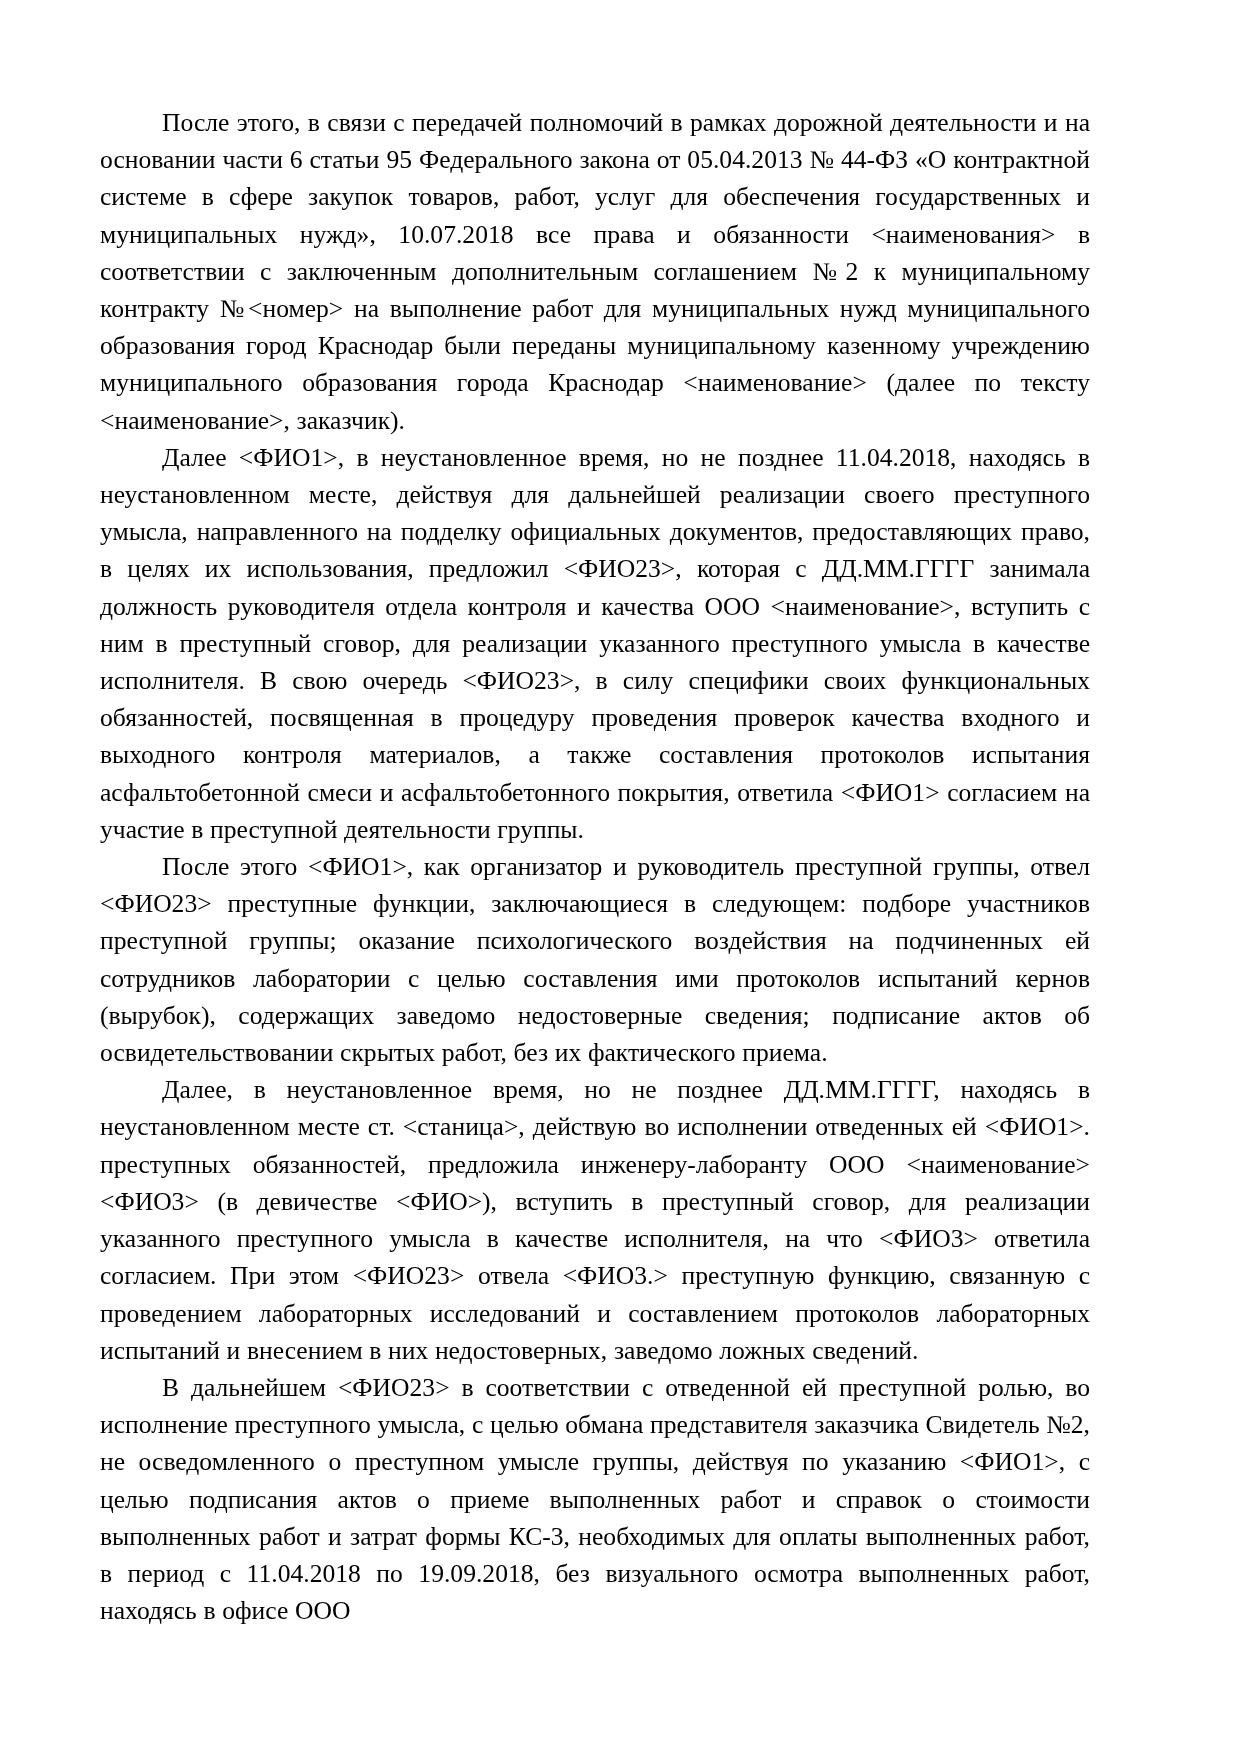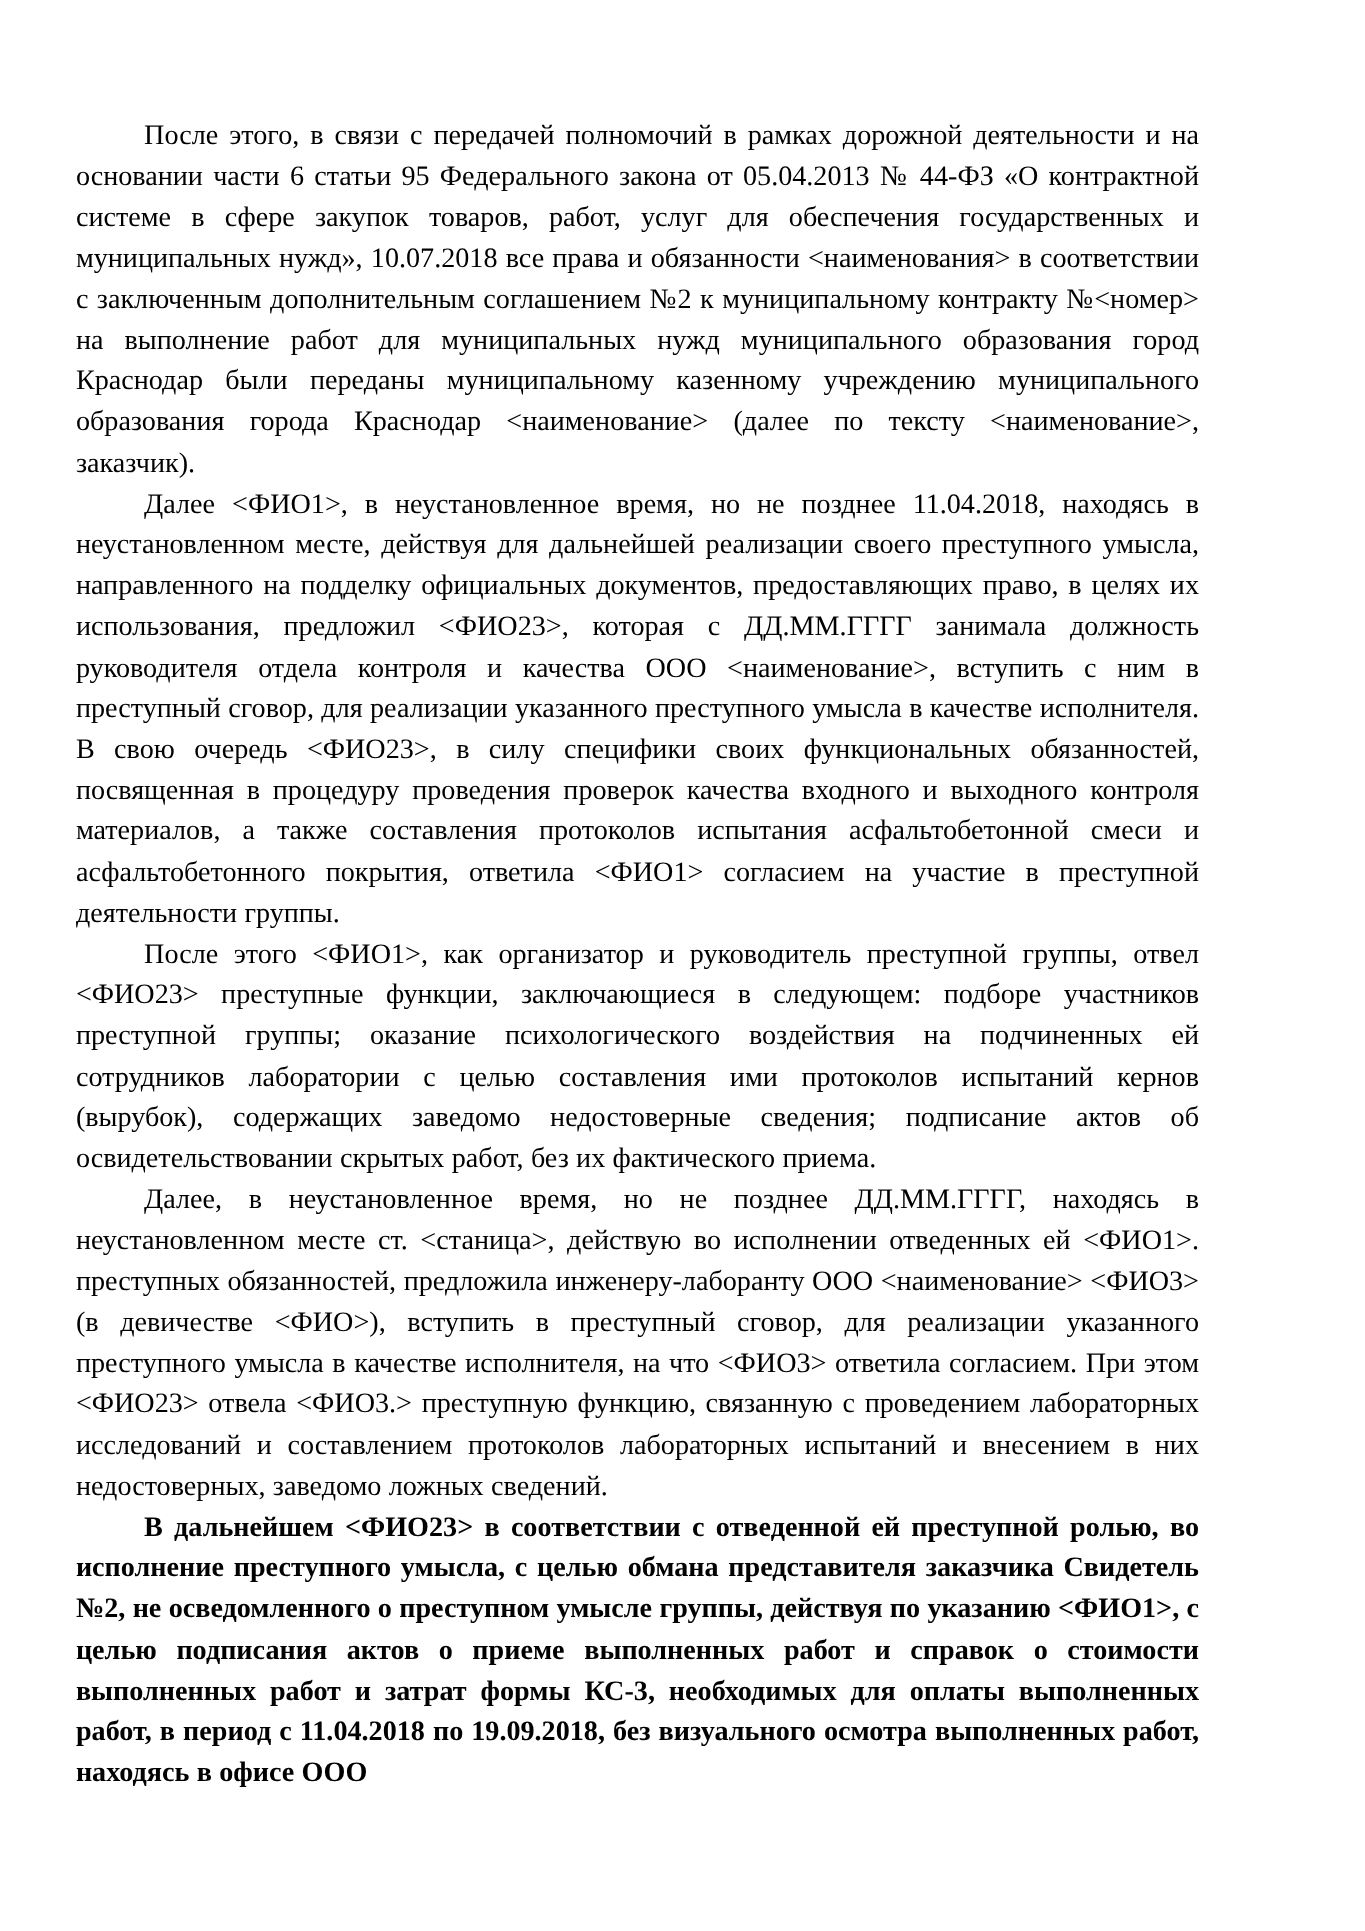--- a/index.html
+++ b/index.html
@@ -13,39 +13,38 @@
     font-family: "Liberation Serif", "DejaVu Serif", serif;
     color: #000000;
     -webkit-font-smoothing: antialiased;
   }
   .page {
     position: relative;
     box-sizing: border-box;
     width: 1241px;
     height: 1545px;
     background: #ffffff;
-    padding: 104px 151px 0 69px;
+    padding: 104px 151px 0 100px;
   }
   .doc-body {
     font-size: 25.6px;
     line-height: 37.2px;
     text-align: justify;
     text-justify: inter-word;
     hyphens: none;
     word-spacing: 0.01em;
   }
   .doc-paragraph {
     margin: 0;
     padding: 0;
     text-indent: 62px;
     text-align: justify;
   }
   .doc-paragraph:last-child {
     text-align: justify;
-    font-weight: bold;
   }
 </style>
 </head>
 <body>
 
 <div class="page">
   <div class="doc-body">
     <p class="doc-paragraph">После этого, в связи с передачей полномочий в рамках дорожной деятельности и на основании части 6 статьи 95 Федерального закона от 05.04.2013 № 44-ФЗ «О контрактной системе в сфере закупок товаров, работ, услуг для обеспечения государственных и муниципальных нужд», 10.07.2018 все права и обязанности &lt;наименования&gt; в соответствии с заключенным дополнительным соглашением №2 к муниципальному контракту №&lt;номер&gt; на выполнение работ для муниципальных нужд муниципального образования город Краснодар были переданы муниципальному казенному учреждению муниципального образования города Краснодар &lt;наименование&gt; (далее по тексту &lt;наименование&gt;, заказчик).</p>
     <p class="doc-paragraph">Далее &lt;ФИО1&gt;, в неустановленное время, но не позднее 11.04.2018, находясь в неустановленном месте, действуя для дальнейшей реализации своего преступного умысла, направленного на подделку официальных документов, предоставляющих право, в целях их использования, предложил &lt;ФИО23&gt;, которая с ДД.ММ.ГГГГ занимала должность руководителя отдела контроля и качества ООО &lt;наименование&gt;, вступить с ним в преступный сговор, для реализации указанного преступного умысла в качестве исполнителя. В свою очередь &lt;ФИО23&gt;, в силу специфики своих функциональных обязанностей, посвященная в процедуру проведения проверок качества входного и выходного контроля материалов, а также составления протоколов испытания асфальтобетонной смеси и асфальтобетонного покрытия, ответила &lt;ФИО1&gt; согласием на участие в преступной деятельности группы.</p>
     <p class="doc-paragraph">После этого &lt;ФИО1&gt;, как организатор и руководитель преступной группы, отвел &lt;ФИО23&gt; преступные функции, заключающиеся в следующем: подборе участников преступной группы; оказание психологического воздействия на подчиненных ей сотрудников лаборатории с целью составления ими протоколов испытаний кернов (вырубок), содержащих заведомо недостоверные сведения; подписание актов об освидетельствовании скрытых работ, без их фактического приема.</p>

